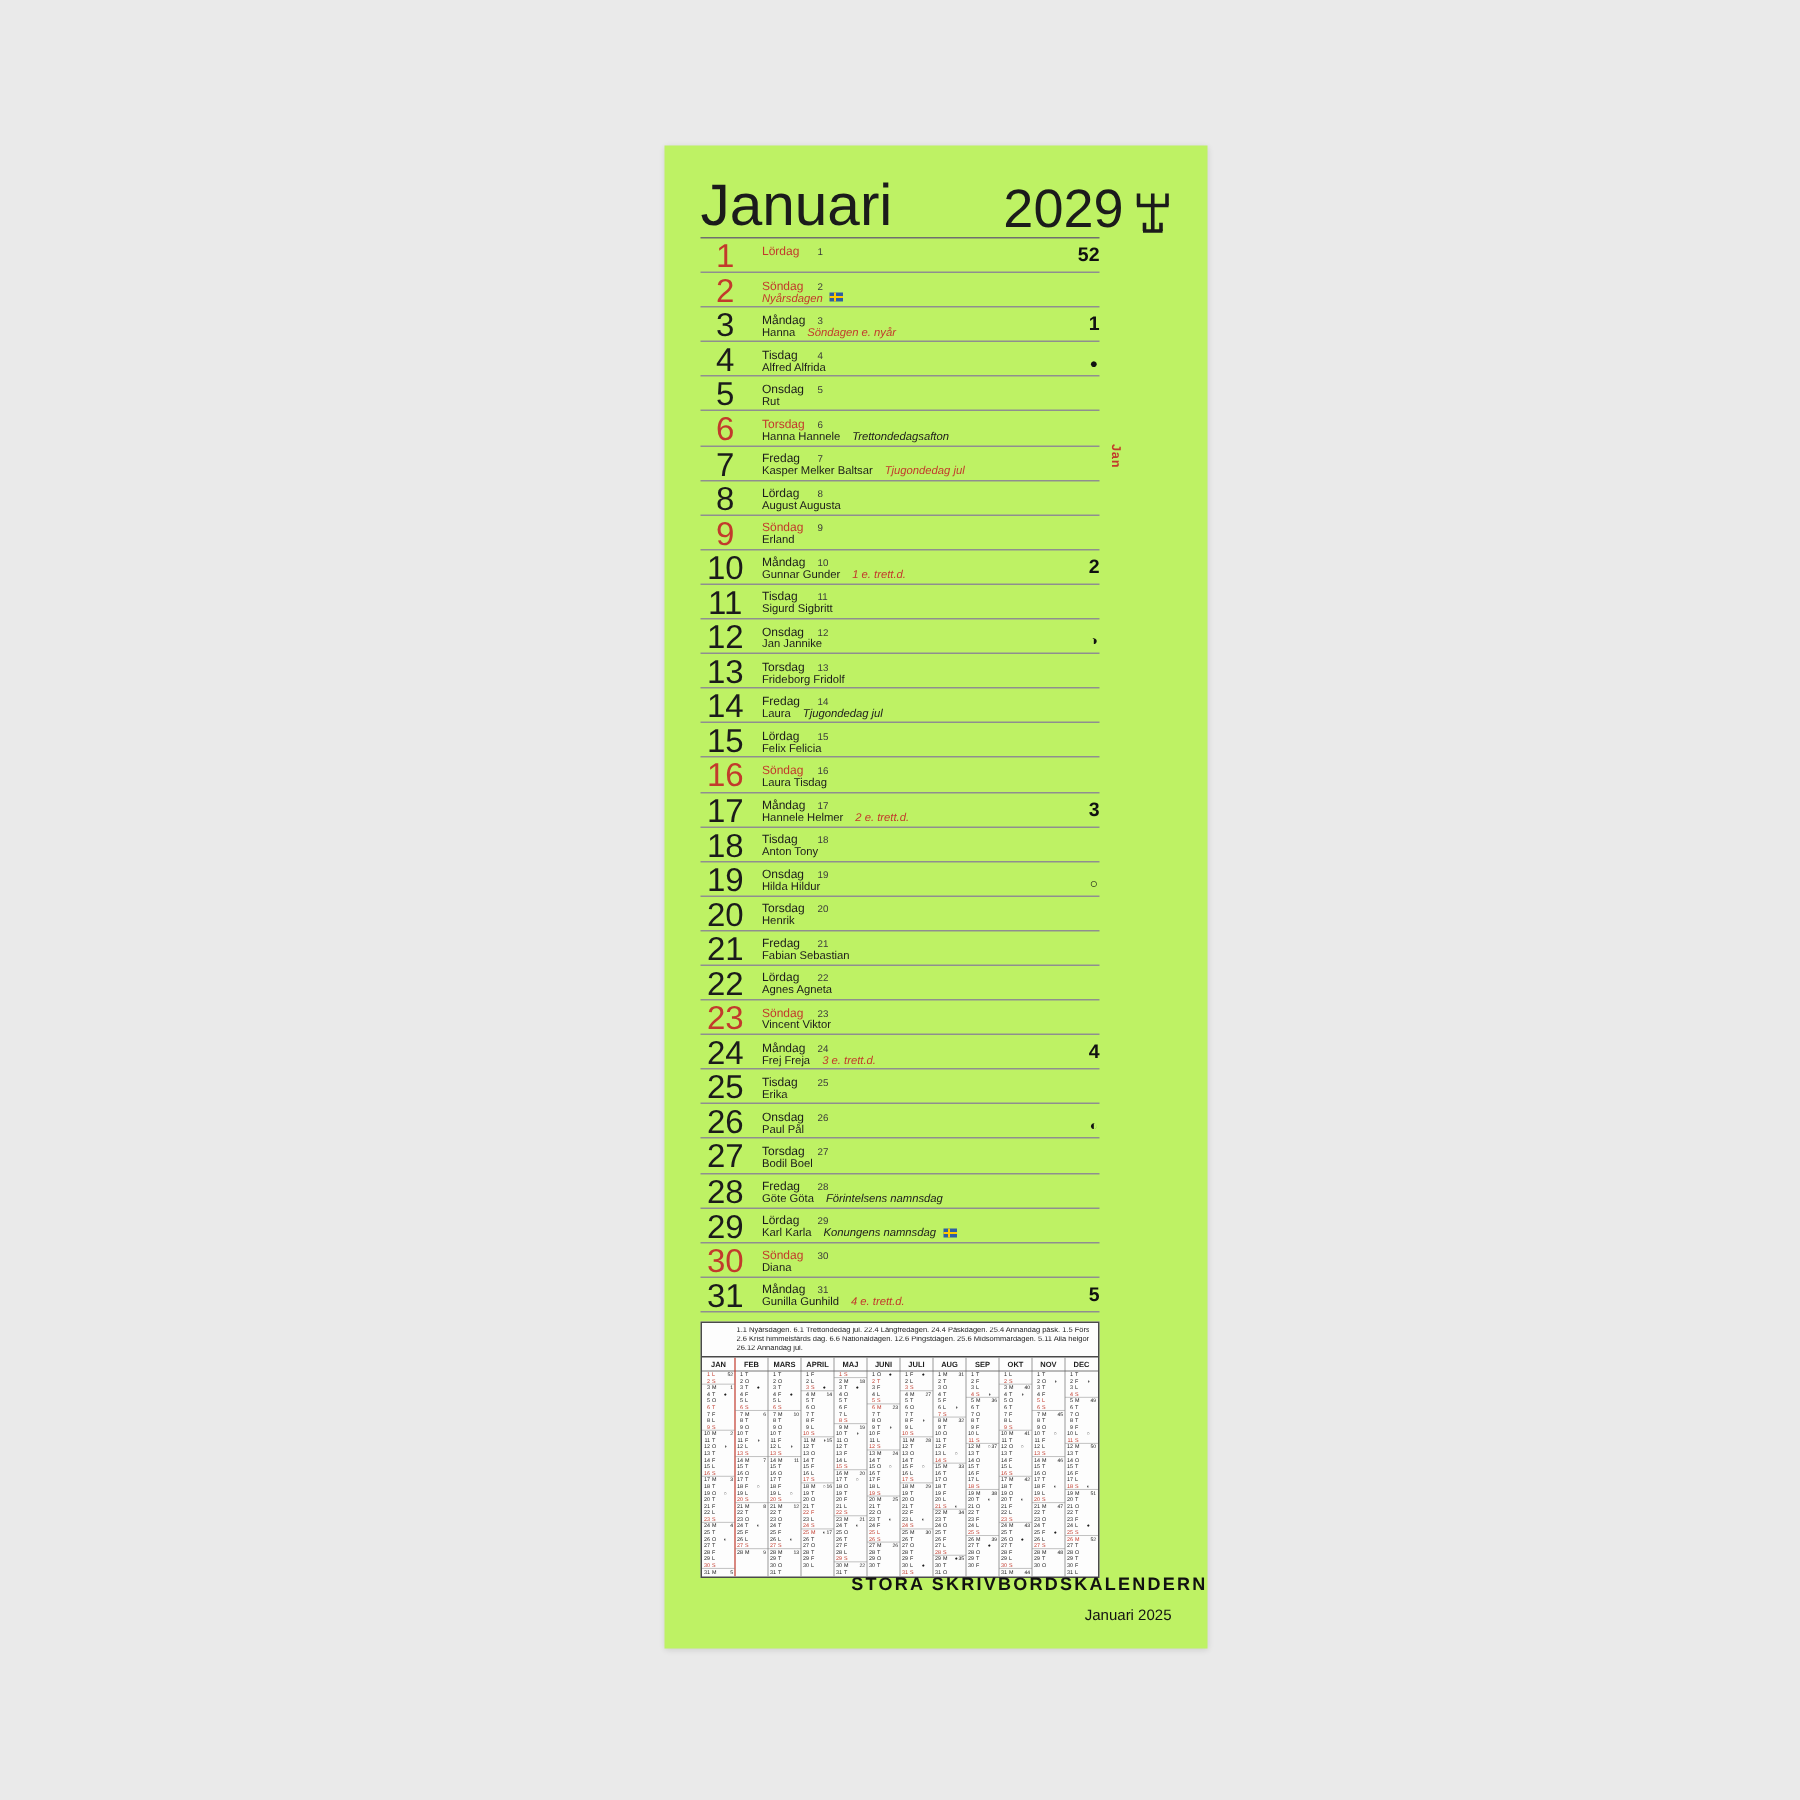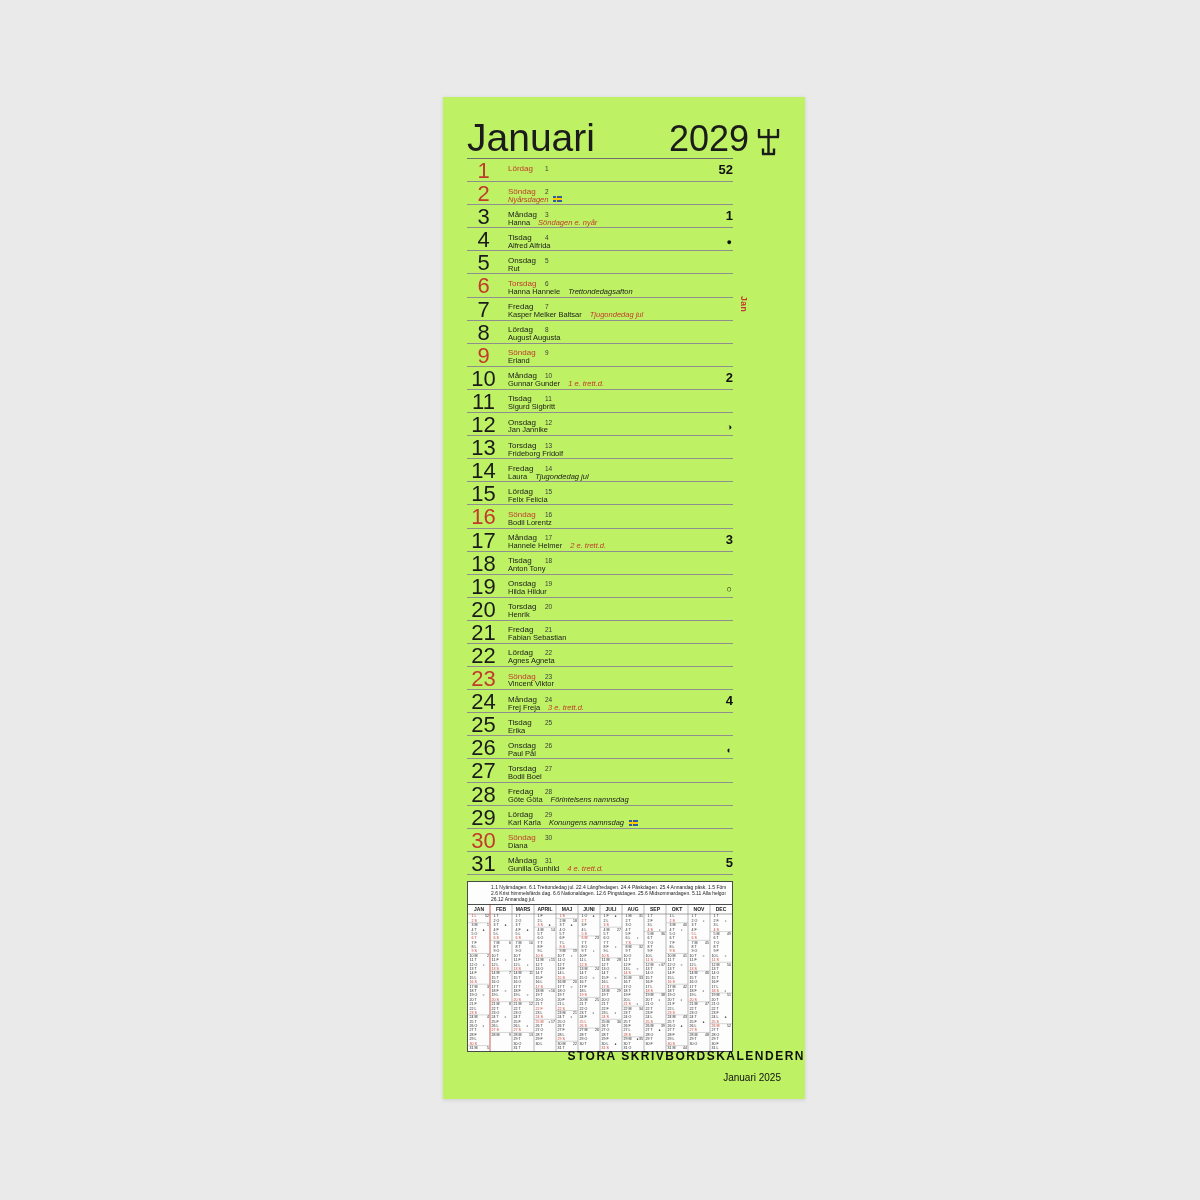--- a/index.html
+++ b/index.html
@@ -209,21 +209,21 @@
         <div class="big-num">14</div>
         <div class="day-text">
           <div class="l1"><span class="wd">Fredag</span><span class="dnum">14</span></div>
           <div class="l2"><span class="names">Felix Felicia</span></div>
         </div>
       </div>
       <div class="day-row">
         <div class="big-num">15</div>
         <div class="day-text">
           <div class="l1"><span class="wd">Lördag</span><span class="dnum">15</span></div>
-          <div class="l2"><span class="names">Bodil Lorentz</span></div>
+          <div class="l2"><span class="names">Laura Tisdag</span></div>
         </div>
       </div>
       <div class="day-row red">
         <div class="big-num">16</div>
         <div class="day-text">
           <div class="l1"><span class="wd">Söndag</span><span class="dnum">16</span></div>
           <div class="l2"><span class="names">Hannele Helmer</span><span class="note red gap">2 e. trett.d.</span></div>
         </div>
       </div>
       <div class="day-row">

